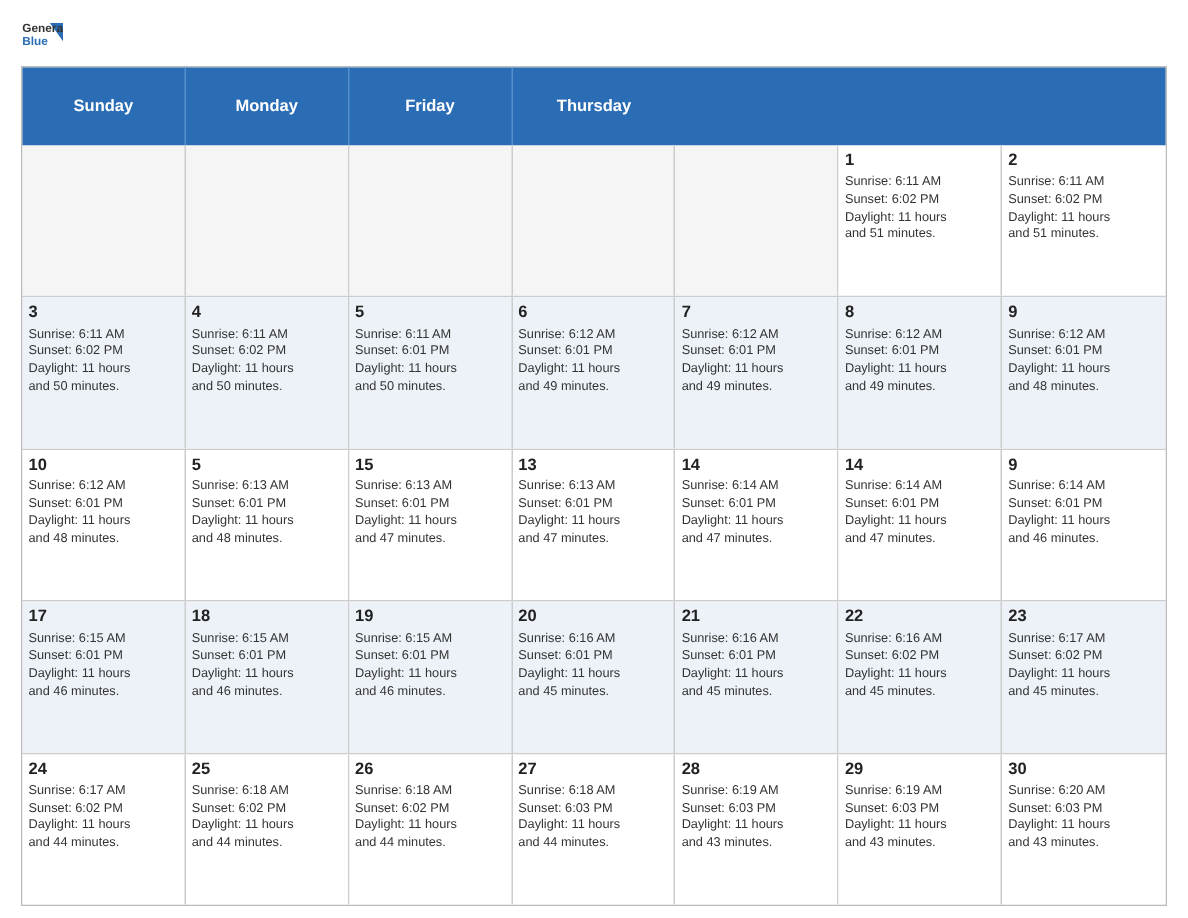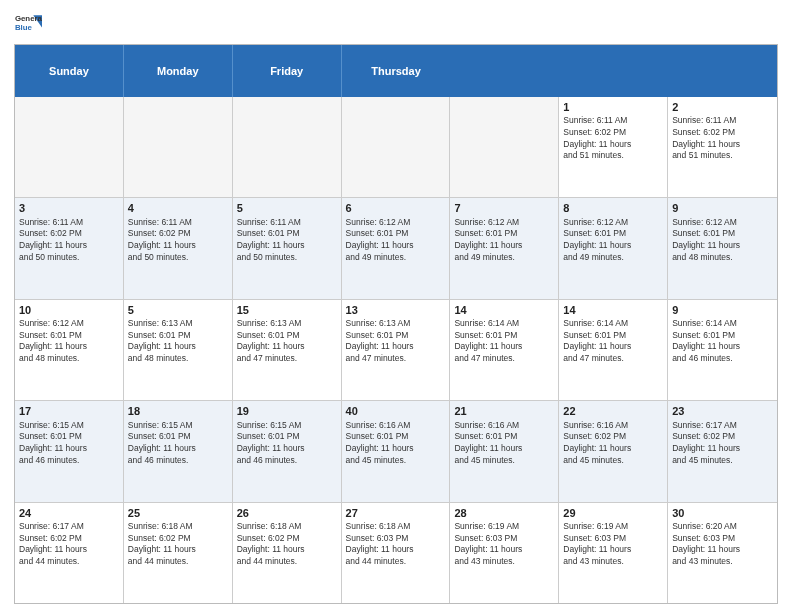--- a/index.html
+++ b/index.html
@@ -207,21 +207,21 @@
 Daylight: 11 hours
 and 46 minutes.</span></div>
           <div class="cal-cell"><span class="day-num">18</span><span style="white-space: pre-line; font-size: 8.5px;">Sunrise: 6:15 AM
 Sunset: 6:01 PM
 Daylight: 11 hours
 and 46 minutes.</span></div>
           <div class="cal-cell"><span class="day-num">19</span><span style="white-space: pre-line; font-size: 8.5px;">Sunrise: 6:15 AM
 Sunset: 6:01 PM
 Daylight: 11 hours
 and 46 minutes.</span></div>
-          <div class="cal-cell"><span class="day-num">40</span><span style="white-space: pre-line; font-size: 8.5px;">Sunrise: 6:16 AM
+          <div class="cal-cell"><span class="day-num">20</span><span style="white-space: pre-line; font-size: 8.5px;">Sunrise: 6:16 AM
 Sunset: 6:01 PM
 Daylight: 11 hours
 and 45 minutes.</span></div>
           <div class="cal-cell"><span class="day-num">21</span><span style="white-space: pre-line; font-size: 8.5px;">Sunrise: 6:16 AM
 Sunset: 6:01 PM
 Daylight: 11 hours
 and 45 minutes.</span></div>
           <div class="cal-cell"><span class="day-num">22</span><span style="white-space: pre-line; font-size: 8.5px;">Sunrise: 6:16 AM
 Sunset: 6:02 PM
 Daylight: 11 hours

